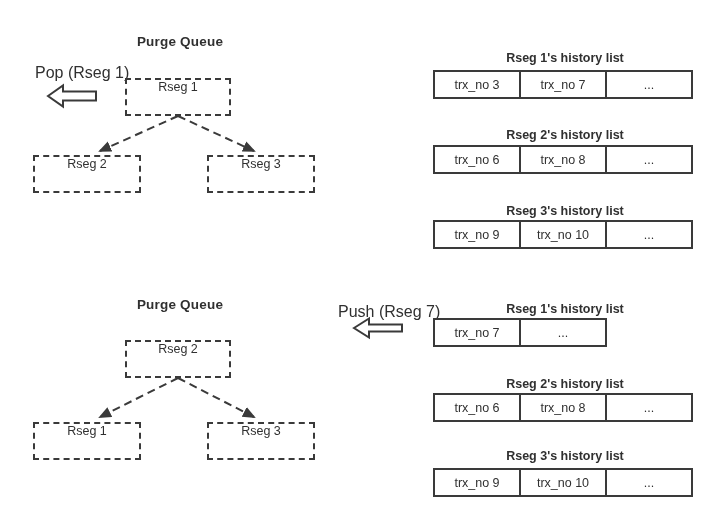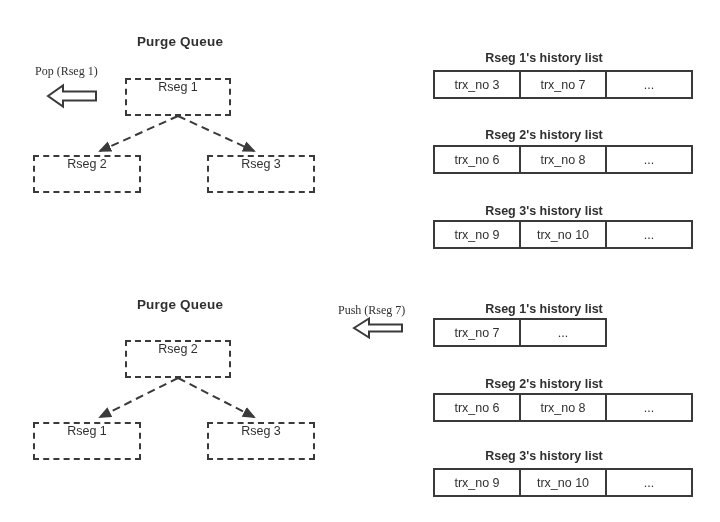--- a/index.html
+++ b/index.html
@@ -13,30 +13,30 @@
   .canvas{
     position:relative;width:720px;height:522px;background:var(--bg);overflow:hidden;
   }
   .overlay{position:absolute;left:0;top:0;width:720px;height:522px;}
   .dash-edge{stroke:var(--line);stroke-width:2;stroke-dasharray:8 5;fill:none;}
   .block-arrow{fill:#ffffff;stroke:var(--line);stroke-width:2;stroke-linejoin:miter;}
   .q-title{
     position:absolute;width:140px;text-align:center;
     font-size:13.5px;font-weight:bold;letter-spacing:.2px;
   }
-  .action-label{position:absolute;font-size:12px;white-space:nowrap;font-family:Liberation Serif, serif;}
+  .action-label{position:absolute;font-size:16px;white-space:nowrap;}
   .rbox{
     position:absolute;width:108px;height:38px;
     border:2px dashed var(--line);
     display:flex;justify-content:center;
     background:var(--bg);
   }
   .rbox span{font-size:12.5px;}
   .list-title{
-    position:absolute;left:414px;width:260px;text-align:center;
+    position:absolute;left:435px;width:260px;text-align:center;
     font-size:12.5px;font-weight:bold;white-space:nowrap;
   }
   .hist-table{
     position:absolute;left:433px;width:260px;height:29px;
     border:2px solid var(--line);display:flex;background:var(--bg);justify-content:flex-end;
   }
   .hist-table.two{width:174px;}
   .hist-cell{
     flex:1;display:flex;align-items:center;justify-content:center;
     font-size:12.5px;border-left:2px solid var(--line);white-space:nowrap;

